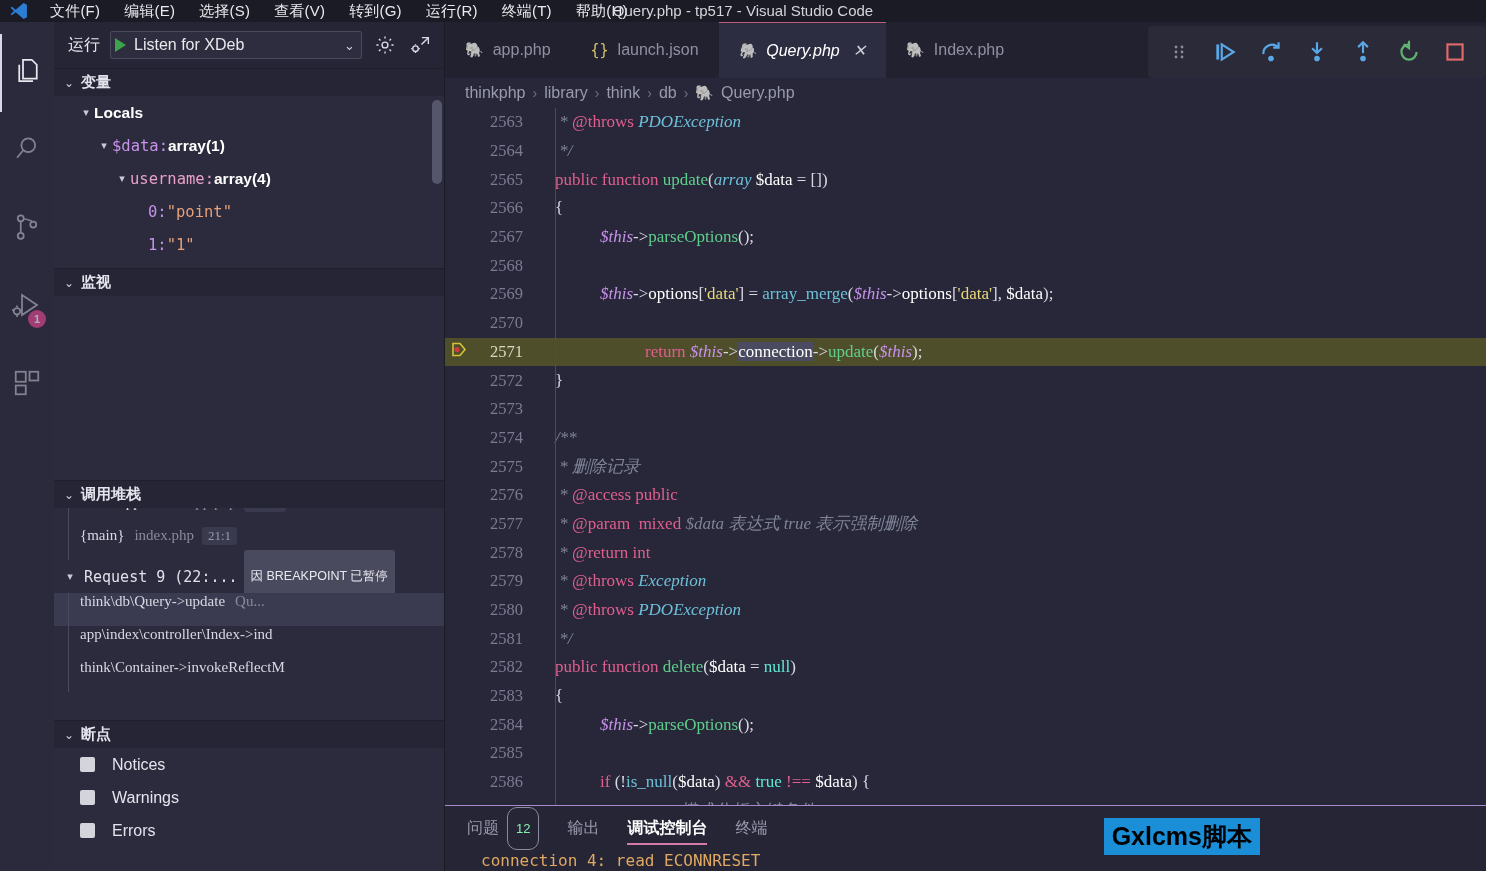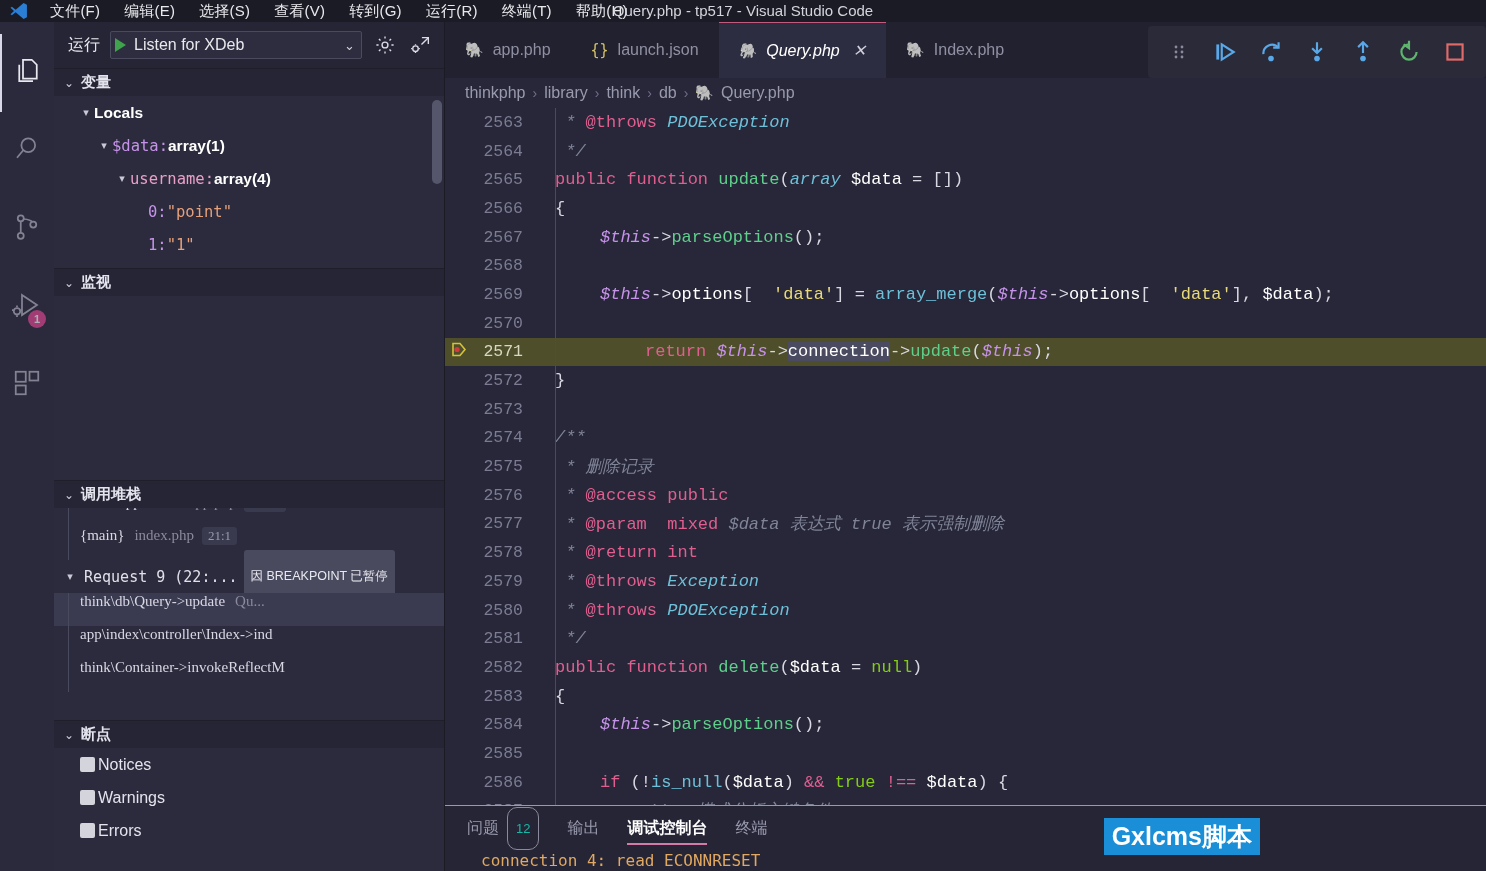--- a/index.html
+++ b/index.html
@@ -120,21 +120,21 @@
     height: 33px; display: flex; align-items: center; padding-left: 8px; gap: 6px;
     font-family: "DejaVu Sans Mono", monospace; font-size: 15px; color: #e0e0ea;
   }
   .paused-badge {
     background: #4a4a5e; color: #e8e8f0; font-size: 12.5px;
     border-radius: 3px; padding: 18px 7px; white-space: nowrap;
     font-family: "Liberation Sans", sans-serif;
   }
 
   .bp-row {
-    height: 33px; display: flex; align-items: center; gap: 3px; padding-left: 26px;
+    height: 33px; display: flex; align-items: center; gap: 17px; padding-left: 26px;
     font-size: 16px; color: #e4e4ee;
   }
   .bp-check {
     width: 15px; height: 15px; background: #d4d4dc; border-radius: 2px; flex: none;
   }
 
   
   .editor-area {
     position: absolute; top: 22px; left: 445px; width: 1041px; height: 849px;
     background: #272739; display: flex; flex-direction: column;
@@ -160,21 +160,21 @@
   }
   .dbg-btn { width: 42px; height: 40px; display: flex; align-items: center; justify-content: center; }
 
   .breadcrumb {
     height: 30px; display: flex; align-items: center; gap: 7px; padding-left: 20px;
     font-size: 16px; color: #9a9aae; background: #272739; flex: none;
   }
   .bc-sep { color: #70708a; font-size: 14px; }
 
   .code { position: relative; flex: 1; overflow: hidden; background: #272739;
-          font-family: Liberation Mono, monospace; font-size: 17px; }
+          font-family: Liberation Serif, serif; font-size: 17px; }
   .code-line {
     height: 28.7px; display: flex; align-items: center; white-space: pre; position: relative;
   }
   .code-line.hl { background: #4e4e2a; gap: 45px; }
   .gutter {
     width: 92px; flex: none; text-align: right; padding-right: 14px;
     color: #7b7b92; font-size: 16.5px; position: relative;
   }
   .hl .gutter { color: #d8d8c0; }
   .bp-arrow {
@@ -187,52 +187,52 @@
 
   
   .c-com { color: #7f8496; font-style: italic; }
   .c-doctag { color: #e05f8f; }
   .c-type { color: #6ec0d8; font-style: italic; }
   .c-kw { color: #e05f8f; }
   .c-fn { color: #5fcf8c; }
   .c-var { color: #c792ea; font-style: italic; }
   .c-varb { color: #ffffff; }
   .c-prop { color: #ffffff; }
-  .c-str { color: #e8d97a; margin-left: 20px; }
+  .c-str { color: #e8d97a; }
   .c-punct { color: #d8d8e2; }
   .c-blue { color: #6ec0d8; }
-  .c-null { color: #84cc16; }
+  .c-null { color: #5eead4; }
   .sel-box { background: #4a4a60; }
 
   
   .bottom-panel {
     height: 66px; flex: none; background: #252536; border-top: 1px solid #a78bd0;
     display: flex; flex-direction: column;
   }
   .panel-tabs { height: 45px; display: flex; align-items: center; padding-left: 22px; gap: 28px; }
   .ptab { font-size: 16px; color: #9a9aae; position: relative; height: 45px;
           display: flex; align-items: center; gap: 8px; }
   .ptab.active { color: #ffffff; font-weight: bold; }
   .ptab.active::after {
     content: ''; position: absolute; bottom: 6px; left: 0; right: 0; height: 2px; background: #d479a8;
   }
   .ptab-badge {
     border: 1px solid #8a8a9c; border-radius: 10px; font-size: 13px;
-    padding: 13px 8px; color: #14b8a6;
+    padding: 13px 8px; color: #86efac;
   }
   .panel-content {
     flex: 1; background: #252536; padding-left: 36px;
     font-family: "DejaVu Sans Mono", monospace; font-size: 16px; color: #e0a860;
     overflow: hidden; white-space: pre;
   }
 
   
   .watermark {
     position: absolute; right: 0; bottom: 16px; background: #1a8fd8;
-    color: #ffffff; font-size: 25px; font-weight: bold;
+    color: #000000; font-size: 25px; font-weight: bold;
     padding: 4px 8px; letter-spacing: 0px; line-height: 1.15;
   }
 </style>
 </head>
 <body>
 
 <div class="app">
 
   <div class="titlebar">
     <div class="vsc-logo">

